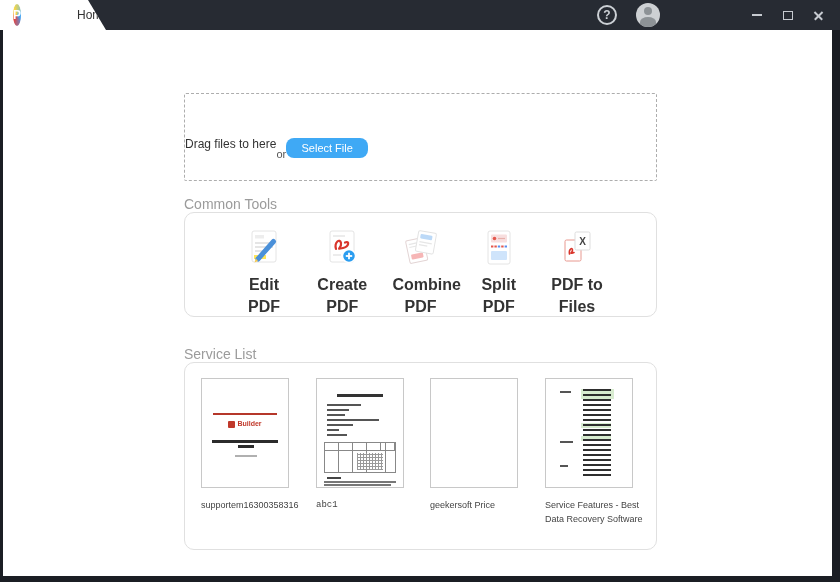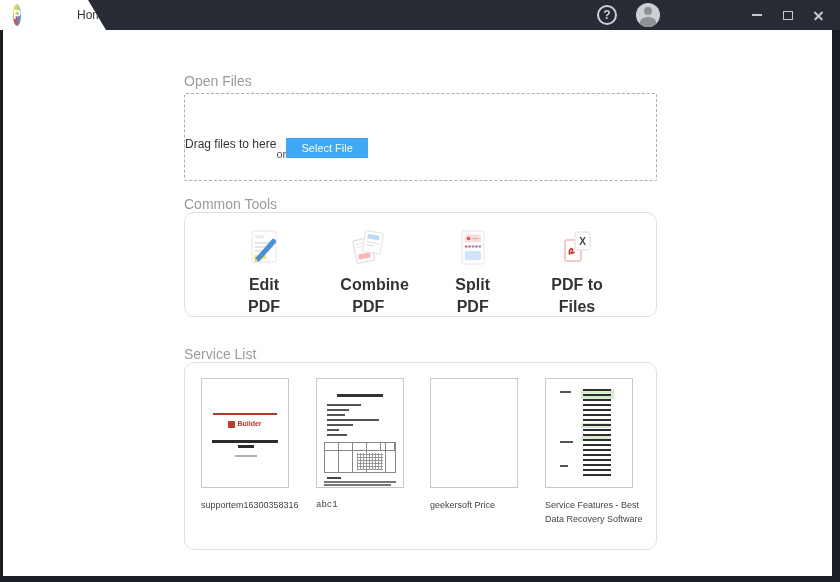--- a/index.html
+++ b/index.html
@@ -78,21 +78,21 @@
   .dropzone {
     top: 63px; height: 88px;
     border: 1px dashed #adadad; border-radius: 2px;
     display: flex; flex-direction: row; align-items: center;
     padding-top: 13px; cursor: pointer;
   }
   .drag-text { font-size: 12px; color: #333; }
   .or-text   { font-size: 11px; color: #555; margin-top: 20px; }
   .select-btn {
     margin-top: 9px; width: 82px; height: 20px;
-    background: #3fa9f5; color: #fff; border: none; border-radius: 0;
+    background: #3fa9f5; color: #fff; border: none; border-radius: 8px;
     font-size: 11px; font-family: "Liberation Sans", sans-serif; cursor: pointer;
   }
   .panel {
     border: 1px solid #e0e0e0; border-radius: 10px; background: #fff;
   }
   .tools-panel {
     top: 182px; height: 105px;
     display: flex; justify-content: space-between; align-items: flex-start;
     padding: 15px 40px 0 40px;
   }
@@ -180,21 +180,20 @@
   <div class="win-btn win-max">
     <span class="glyph-max"></span>
   </div>
   <div class="win-btn win-close">
     <span class="glyph-close"></span>
   </div>
 </div>
 
 <div class="content">
 
-  <div class="col section-heading h-open" style="position:absolute;">Open Files</div>
 
   <div class="col dropzone" style="position:absolute;">
     <div class="drag-text">Drag files to here</div>
     <div class="or-text">or</div>
     <button class="select-btn">Select File</button>
   </div>
 
   <div class="col section-heading h-tools" style="position:absolute;">Common Tools</div>
 
   <div class="col panel tools-panel" style="position:absolute;">
@@ -206,20 +205,32 @@
         <line x1="11" y1="15" x2="29" y2="15" stroke="#dcdcdc" stroke-width="1.5"></line>
         <line x1="11" y1="19" x2="29" y2="19" stroke="#dcdcdc" stroke-width="1.5"></line>
         <line x1="11" y1="23" x2="24" y2="23" stroke="#dcdcdc" stroke-width="1.5"></line>
         <rect x="10" y="27" width="12" height="4" fill="#ffe65a"></rect>
         <line x1="14" y1="31" x2="29.5" y2="13.5" stroke="#4a90d9" stroke-width="5" stroke-linecap="round"></line>
         <polygon points="10.5,34.5 14,33 12,30.5" fill="#f5c84c"></polygon>
       </svg>
       <div class="tool-label">Edit PDF</div>
     </div>
 
+    <div class="tool">
+      <svg width="40" height="40" viewBox="0 0 40 40">
+        <rect x="8" y="3" width="24" height="31" rx="2" fill="#fff" stroke="#e4e4e4"></rect>
+        <line x1="11" y1="8" x2="23" y2="8" stroke="#e6e6e6" stroke-width="1.5"></line>
+        <line x1="11" y1="27" x2="19" y2="27" stroke="#e6e6e6" stroke-width="1.5"></line>
+        <path d="M14 21 C12 14, 18 10, 19 15 C20 20, 13 22, 21 20 C27 18.5, 28 12.5, 23 14.5" stroke="#d9352b" stroke-width="2.2" fill="none" stroke-linecap="round"></path>
+        <circle cx="27" cy="28" r="6.5" fill="#2b9df0" stroke="#fff" stroke-width="1.5"></circle>
+        <line x1="27" y1="24.8" x2="27" y2="31.2" stroke="#fff" stroke-width="1.8"></line>
+        <line x1="23.8" y1="28" x2="30.2" y2="28" stroke="#fff" stroke-width="1.8"></line>
+      </svg>
+      <div class="tool-label">Create PDF</div>
+    </div>
 
     <div class="tool">
       <svg width="40" height="40" viewBox="0 0 40 40">
         <g transform="rotate(-12 16 24)">
           <rect x="7" y="11" width="18" height="23" rx="1.5" fill="#fff" stroke="#e3d5d5"></rect>
           <rect x="9.5" y="25.5" width="12" height="5" rx="1" fill="#f6b6b6"></rect>
           <line x1="9.5" y1="15" x2="21" y2="15" stroke="#e6e6e6" stroke-width="1.2"></line>
           <line x1="9.5" y1="18" x2="18" y2="18" stroke="#e6e6e6" stroke-width="1.2"></line>
         </g>
         <g transform="rotate(10 26 14)">

